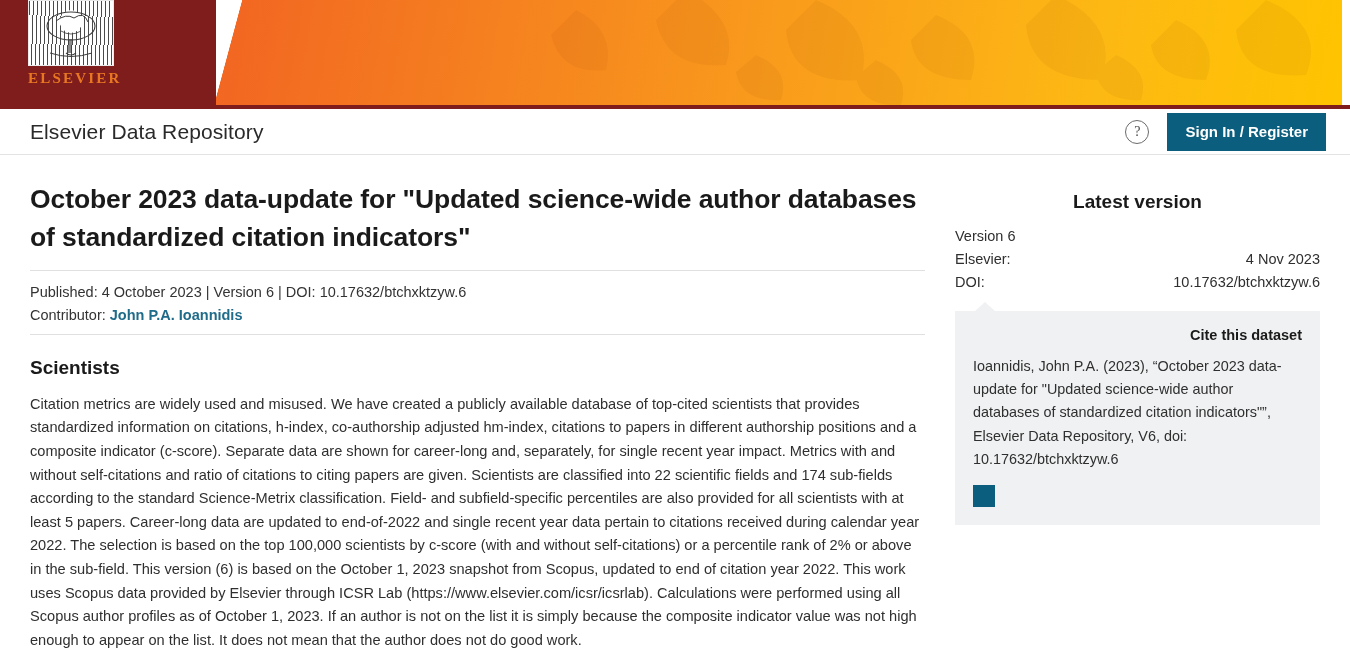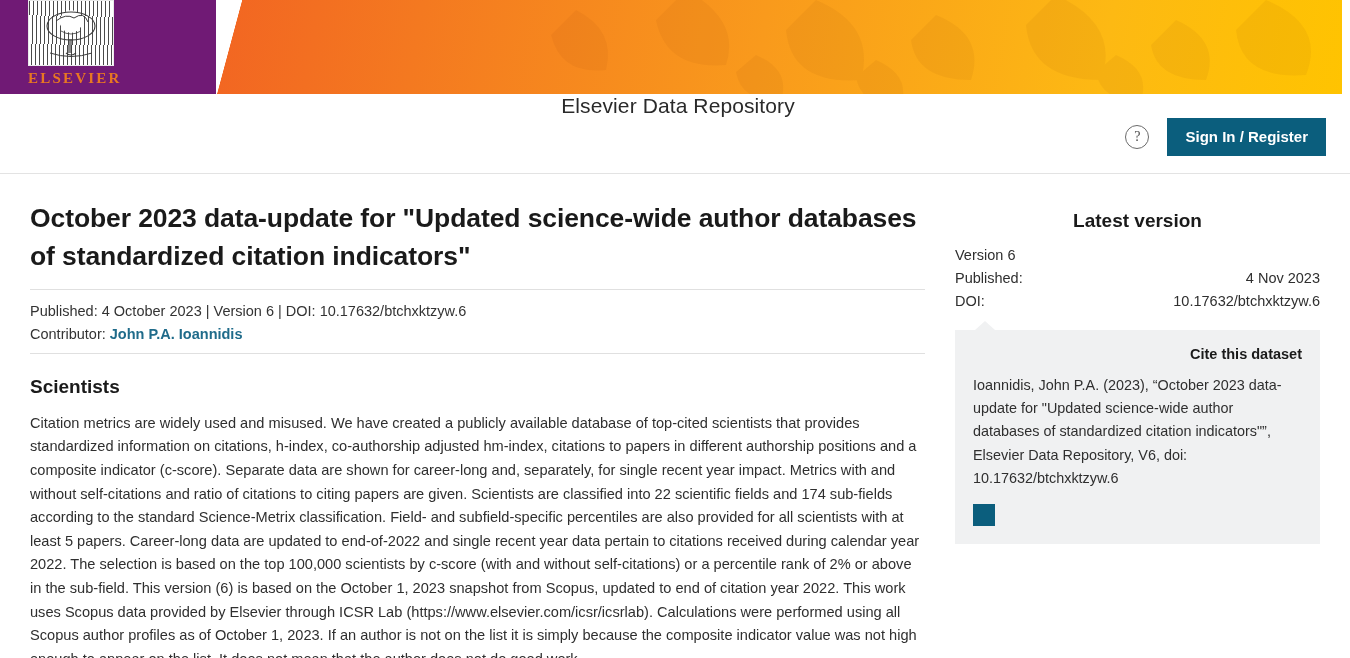--- a/index.html
+++ b/index.html
@@ -10,22 +10,22 @@
     height: 658px;
     overflow: hidden;
     background: #ffffff;
     font-family: "Liberation Sans", sans-serif;
     color: #212121;
   }
 
   
   .banner {
     position: relative;
-    height: 94px;
-    background: #701a75;
+    height: 109px;
+    background: #7f1d1d;
     overflow: hidden;
   }
   .banner-gradient {
     position: absolute;
     left: 216px;
     top: 0;
     right: 0;
     height: 105px;
     background: linear-gradient(100deg, #f26522 0%, #f47920 18%, #f99a1c 48%, #fdb913 78%, #ffc400 100%);
   }
@@ -80,27 +80,26 @@
     color: #e87722;
     font-size: 15px;
     letter-spacing: 2.2px;
     font-weight: 700;
     font-family: "Liberation Serif", serif;
   }
 
   
   .header {
     position: relative;
-    height: 80px;
+    height: 46px;
     background: #ffffff;
     border-bottom: 1px solid #e3e3e3;
     display: flex;
     align-items: center;
     padding: 0 24px 0 30px;
-    flex-direction: column;
   }
   .site-title {
     font-size: 21px;
     color: #2a2a2a;
     font-weight: 400;
     letter-spacing: .1px;
   }
   .header-right {
     margin-left: auto;
     display: flex;
@@ -304,21 +303,21 @@
   </div>
 
   <div class="side-col">
     <div class="side-h2">Latest version</div>
 
     <div class="kv-row">
       <span class="k">Version 6</span>
       <span class="v"></span>
     </div>
     <div class="kv-row">
-      <span class="k">Published:</span>
+      <span class="k">Elsevier:</span>
       <span class="v">4 Nov 2023</span>
     </div>
     <div class="kv-row">
       <span class="k">DOI:</span>
       <span class="v">10.17632/btchxktzyw.6</span>
     </div>
 
     <div class="cite-card">
       <div class="cite-title">Cite this dataset</div>
       <div class="cite-text">Ioannidis, John P.A. (2023), “October 2023 data-update for "Updated science-wide author databases of standardized citation indicators"”, Elsevier Data Repository, V6, doi: 10.17632/btchxktzyw.6</div>

